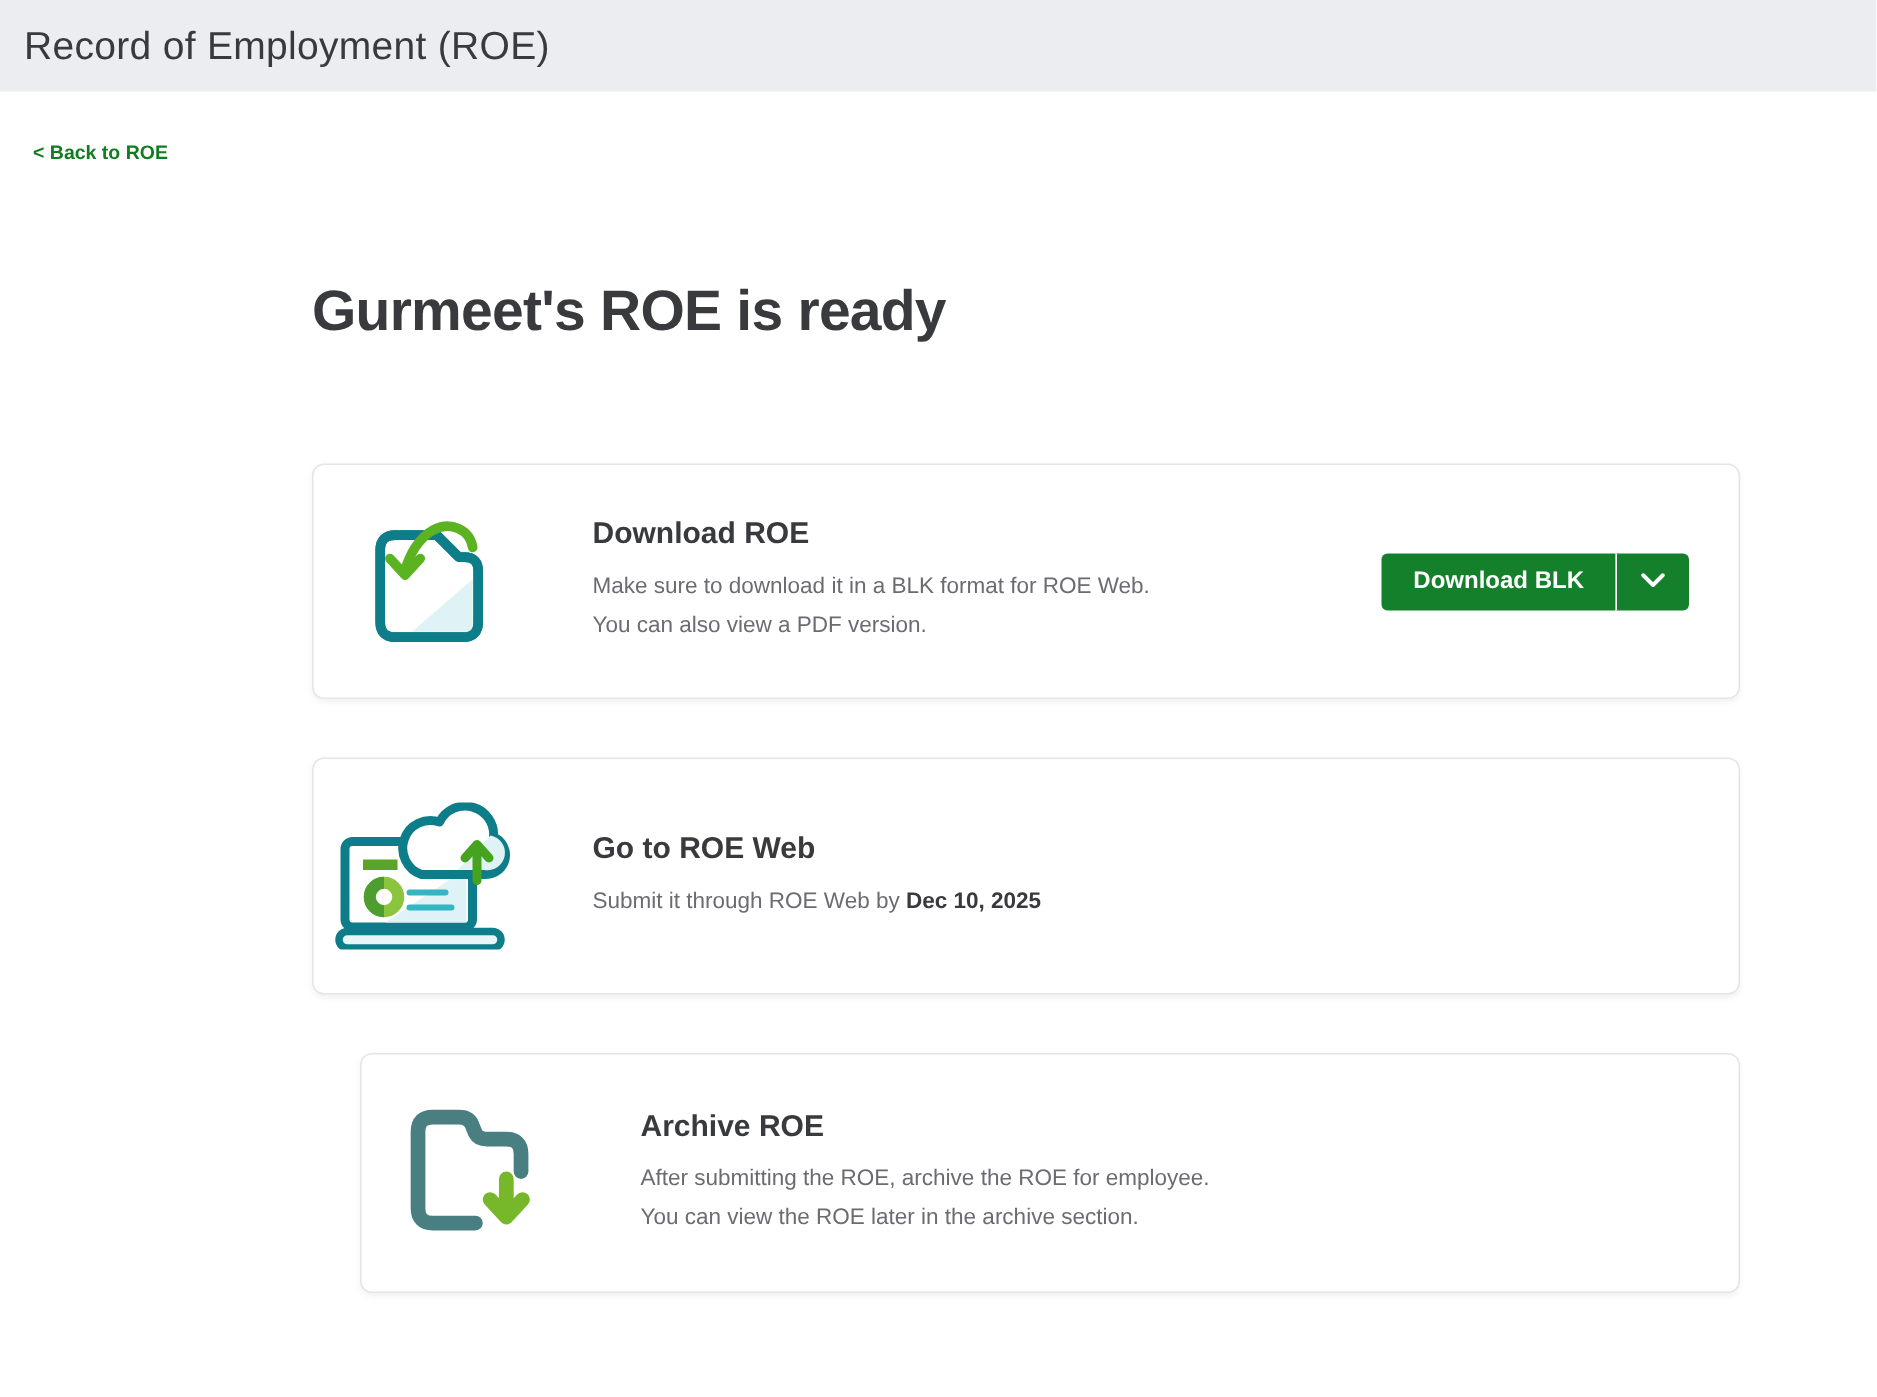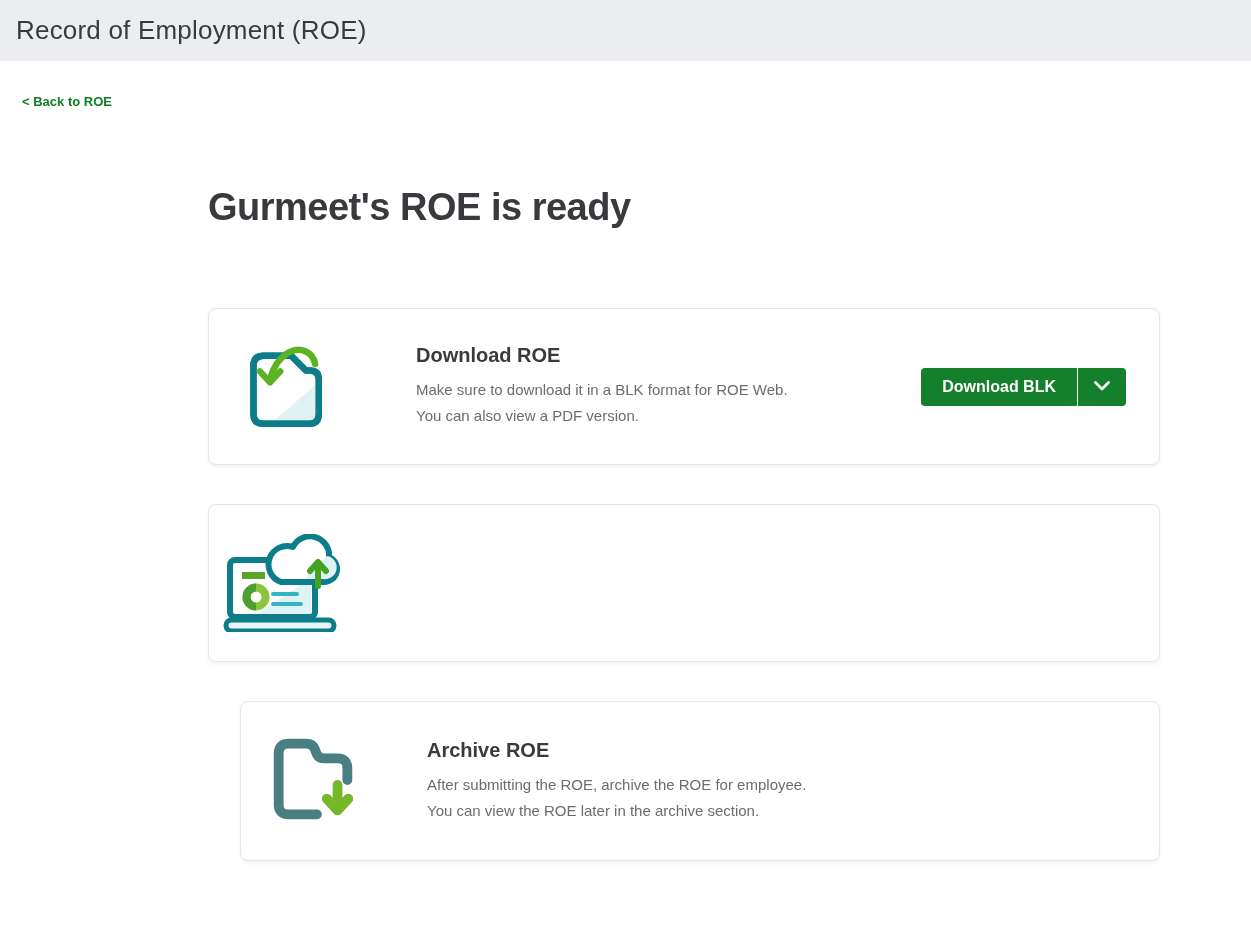--- a/index.html
+++ b/index.html
@@ -49,21 +49,21 @@
   .card {
     display: flex;
     align-items: center;
     border: 1px solid #E3E5E8;
     border-radius: 8px;
     background: #fff;
     box-shadow: 0 2px 4px rgba(0,0,0,0.06);
     margin-bottom: 39px;
   }
   .card:first-of-type { margin-top: 78px; }
-  .card.c1 { min-height: 157px; gap: 21px; }
+  .card.c1 { min-height: 157px; }
   .card.c2 { min-height: 158px; }
   .card.c3 { min-height: 160px; margin-bottom: 0; margin-left: 32px; }
   .icon-col {
     width: 186px;
     padding-right: 41px;
     flex: none;
     display: flex;
     justify-content: center;
     align-items: center;
   }
@@ -163,20 +163,24 @@
 
         <rect x="3" y="86" width="108" height="11" rx="5.5" fill="#E6F6F8" stroke="#0E7D8A" stroke-width="5"></rect>
 
         <path d="M58,48 H101 A13,13 0 0 0 106,23 A19,19 0 0 0 70,13 A13.5,13.5 0 0 0 58,48 Z" fill="#ffffff" stroke="#0E7D8A" stroke-width="6" stroke-linejoin="round"></path>
         <path d="M100,45 H82 L104,22 A11,11 0 0 1 100,45 Z" fill="#DFF2F5"></path>
 
         <line x1="95" y1="52" x2="95" y2="30" stroke="#45A31F" stroke-width="6" stroke-linecap="round"></line>
         <polyline points="87,37 95,28 103,37" fill="none" stroke="#45A31F" stroke-width="6" stroke-linecap="round" stroke-linejoin="round"></polyline>
       </svg>
     </div>
+    <div class="text-col">
+      <h3 class="card-heading">Go to ROE Web</h3>
+      <p class="card-body"><span>Submit it through ROE Web by </span><strong>Dec 10, 2025</strong></p>
+    </div>
   </section>
 
   <section class="card c3">
     <div class="icon-col">
       <svg width="104" height="104" viewBox="0 0 106 106" aria-hidden="true">
         <path d="M87,52 V40 Q87,30 77,30 H64 Q58,30 56,26 L54,21 Q52,15 45,15 H27 Q17,15 17,25 V77 Q17,87 27,87 H56" fill="none" stroke="#4A7F81" stroke-width="10" stroke-linecap="round" stroke-linejoin="round"></path>
         <line x1="77" y1="57" x2="77" y2="80" stroke="#76B82A" stroke-width="10" stroke-linecap="round"></line>
         <polyline points="66,71 77,83 88,71" fill="none" stroke="#76B82A" stroke-width="10" stroke-linecap="round" stroke-linejoin="round"></polyline>
       </svg>
     </div>

